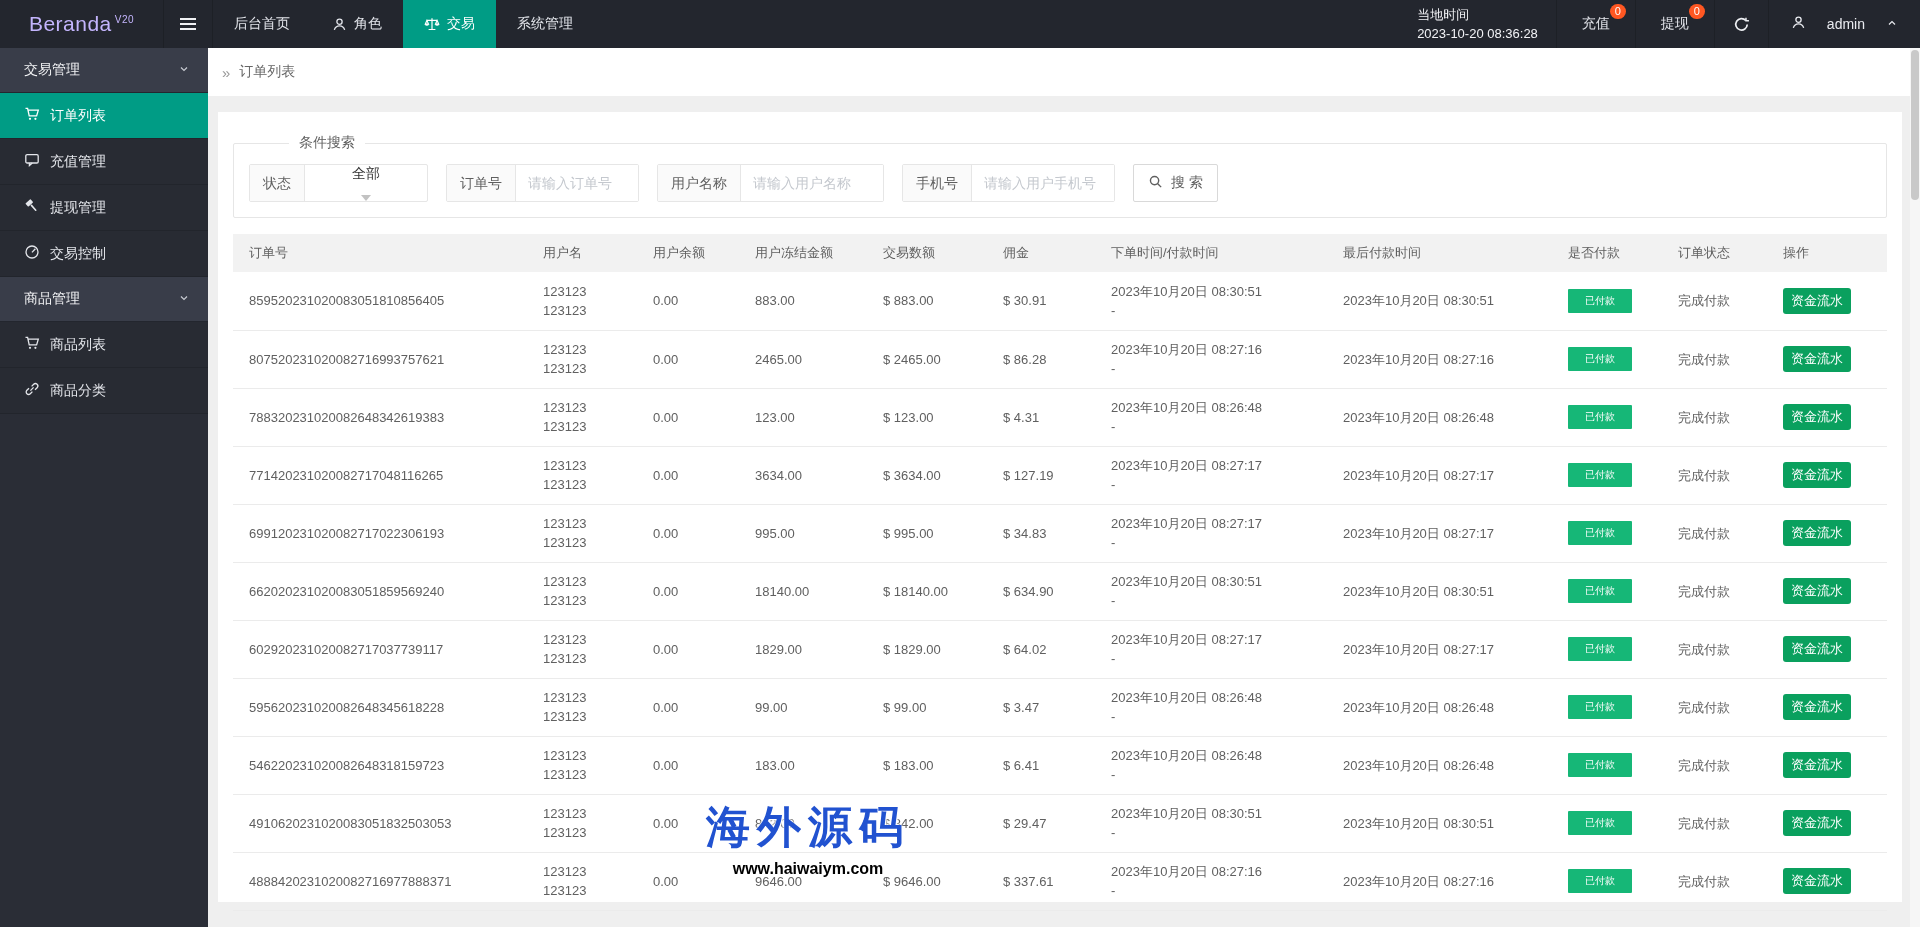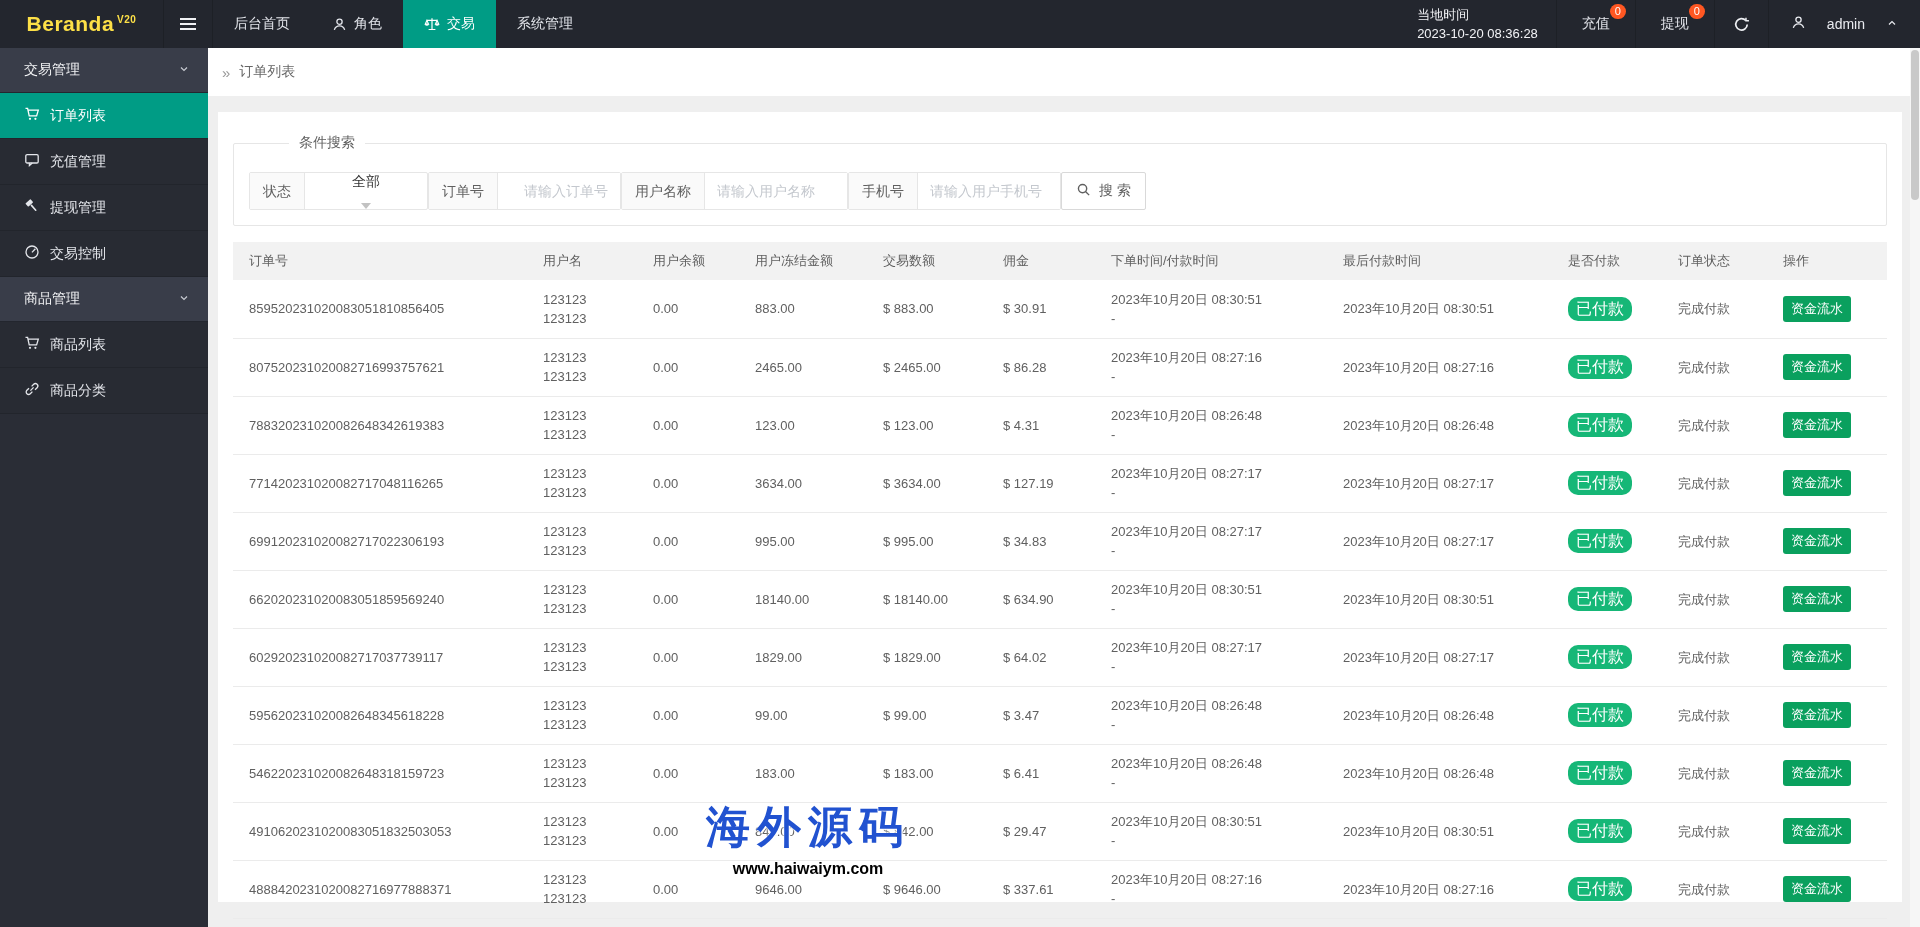--- a/index.html
+++ b/index.html
@@ -1,21 +1,21 @@
 <!DOCTYPE html>
 <html><head>
 <meta charset="utf-8">
 <style>
   * { box-sizing: border-box; margin: 0; padding: 0; }
   html,body { width:1920px; height:927px; overflow:hidden; }
   body { font-family:"Liberation Sans","DejaVu Sans",sans-serif; background:#EFEFEF; position:relative; color:#333; }
 
   
   .navbar { height:48px; background:#23262E; display:flex; align-items:stretch; position:relative; z-index:20; }
-  .logo { width:163px; display:flex; align-items:center; justify-content:center; color:#fde047; font-size:21px; letter-spacing:.5px;font-weight:bold; }
+  .logo { width:163px; display:flex; align-items:center; justify-content:center; color:#c4b5fd; font-size:21px; letter-spacing:.5px; }
   .logo sup { font-size:10px; margin-left:3px; transform:translateY(-5px); }
   .nav-toggle { width:50px; display:flex; flex-direction:column; align-items:center; justify-content:center; gap:3px; cursor:pointer; border-left:1px solid #1D2026; border-right:1px solid #1D2026; }
   .nav-toggle .bar { width:16px; height:2px; background:#F0F1F4; }
   .nav-item { display:flex; align-items:center; gap:7px; padding:0 21px; font-size:14px; color:#E3E5EB; cursor:pointer; }
   .nav-item.active { background:#009C85; color:#FFF; }
   .nav-item svg { display:block; }
   .nav-right { margin-left:auto; display:flex; align-items:stretch; }
   .time-block { display:flex; flex-direction:column; justify-content:center; text-align:left; padding:0 18px; color:#F2F3F6; font-size:13px; line-height:19px; }
   .nav-chip { position:relative; display:flex; align-items:center; padding:0 25px; font-size:14px; color:#E3E5EB; cursor:pointer; border-left:1px solid #1D2026; }
   .chip-badge { position:absolute; top:4px; right:9px; background:#FF5722; color:#FFF; font-size:11px; line-height:15px; padding:0 5px; border-radius:8px; }
@@ -31,35 +31,35 @@
   .side-item svg { flex:0 0 auto; }
 
   
   .main { position:absolute; left:200px; top:48px; right:0; bottom:0; background:#EFEFEF; overflow:hidden; }
   .breadcrumb { height:48px; background:#FFF; display:flex; align-items:center; padding-left:22px; font-size:14px; color:#666; }
   .breadcrumb .sep { color:#999; margin-right:9px; font-size:15px; }
   .card { margin:16px 18px 0; background:#FFF; padding:15px; height:790px; }
 
   fieldset.search-field { border:1px solid #E6E6E6; border-radius:2px; margin-top:7px; padding:8px 15px 15px; }
   fieldset.search-field legend { margin-left:40px; padding:0 10px; font-size:14px; color:#5F5F5F; }
-  .filters { display:flex; gap:0; align-items:center; margin-top:12px; }
+  .filters { display:flex; gap:18px; align-items:center; margin-top:4px; }
   .fgroup { display:flex; height:38px; border:1px solid #E6E6E6; border-radius:2px; background:#FFF; }
   .flabel { padding:0 13px; line-height:36px; background:#FAFAFA; border-right:1px solid #E6E6E6; color:#5F5F5F; font-size:14px; white-space:nowrap; }
   .fgroup input { border:none; outline:none; padding:0 12px; font-size:14px; color:#333; }
   .fgroup input::placeholder { color:#C4C8CE; }
   .fselect { display:flex; align-items:center; justify-content:space-between; width:122px; padding:0 12px; font-size:14px; color:#333; cursor:pointer;flex-direction:column; }
   .tri-down { width:0; height:0; border-left:5px solid transparent; border-right:5px solid transparent; border-top:6px solid #C2C2C2; }
-  .in-order { width:122px;text-align:right; } .in-user { width:142px; } .in-phone { width:142px; } .in-time { width:170px; }
+  .in-order { width:122px; } .in-user { width:142px; } .in-phone { width:142px; } .in-time { width:170px; }
   .search-btn { height:38px; display:flex; align-items:center; gap:8px; padding:12px 14px; background:#FFF; border:1px solid #D9D9D9; border-radius:2px; font-size:14px; color:#5F5F5F; cursor:pointer; font-family:inherit; }
 
   table.orders { width:100%; border-collapse:collapse; table-layout:fixed; margin-top:16px; font-size:13px; }
   table.orders thead th { background:#F2F2F2; color:#5F5F5F; font-weight:normal; text-align:left; height:38px; padding:0 10px; }
   table.orders tbody td { border-bottom:1px solid #EBEBEB; color:#606060; height:58px; padding:4px 10px; line-height:19px; vertical-align:middle; }
   table.orders th:first-child, table.orders td:first-child { padding-left:16px; }
-  .badge-paid { display:inline-block; background:#16B777; color:#FFF; font-size:16px; line-height:18px; padding:3px 8px; border-radius:10px; }
+  .badge-paid { display:inline-block; background:#16B777; color:#FFF; font-size:10px; line-height:18px; padding:3px 17px; border-radius:1px; }
   .btn-flow { display:inline-block; background:#0AA05E; color:#FFF; font-size:13px; line-height:18px; padding:4px 8px; border:none; border-radius:3px; cursor:pointer; font-family:inherit; }
 
   
   .watermark { position:absolute; left:430px; top:798px; width:320px; text-align:center; z-index:40; pointer-events:none; }
   .wm1 { font-size:44px; font-weight:bold; color:#2152D0; letter-spacing:7px; text-shadow:0 0 3px #FFF, 0 0 3px #FFF, 1px 1px 0 #FFF; }
   .wm2 { font-size:16px; font-weight:bold; color:#000000; margin-top:3px; text-shadow:0 0 2px #FFF; }
 
   
   .v-scrollbar { position:absolute; right:0; top:48px; bottom:0; width:10px; background:#F6F6F6; z-index:60; }
   .v-scrollbar .thumb { position:absolute; top:2px; left:1px; width:8px; height:150px; background:#C9C9C9; border-radius:4px; }

